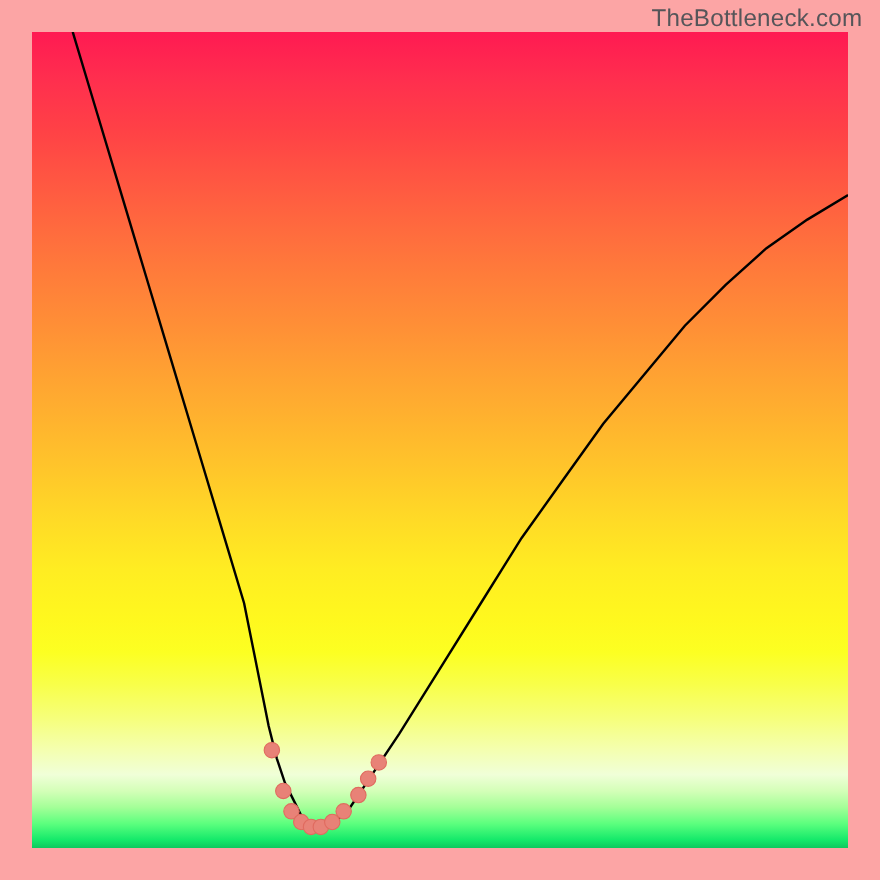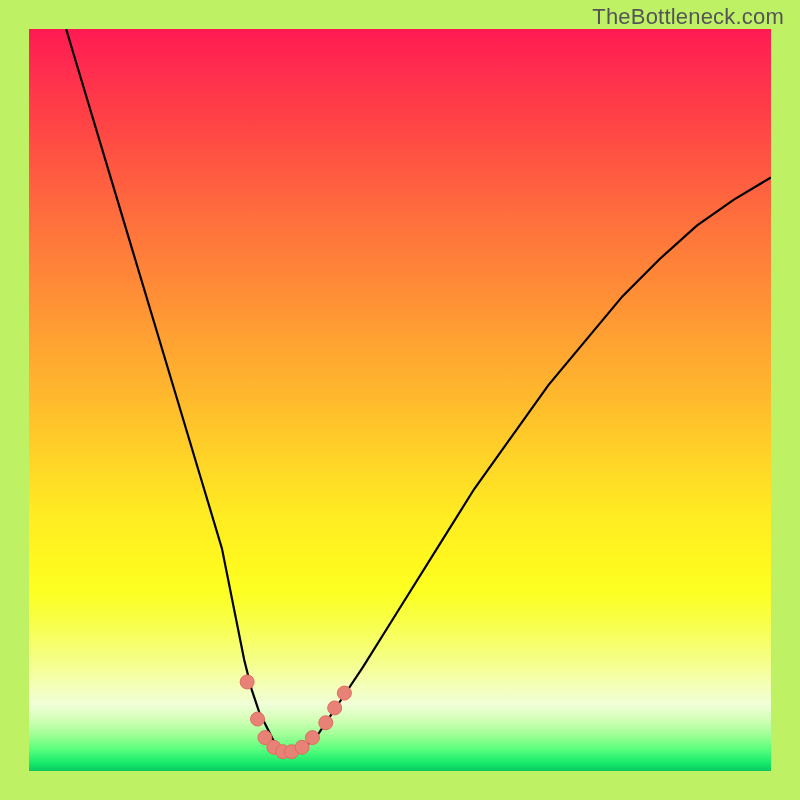--- a/index.html
+++ b/index.html
@@ -10,21 +10,21 @@
     background: #000;
     overflow: hidden;
     font-family: Arial, Helvetica, sans-serif;
   }
   .frame {
     position: absolute;
     left: 0;
     top: 0;
     width: 800px;
     height: 800px;
-    background: #bef264;
+    background: #fca5a5;
   }
   .plot {
     position: absolute;
     left: 29px;
     top: 29px;
     width: 742px;
     height: 742px;
     overflow: hidden;
   }
   .gradient {

